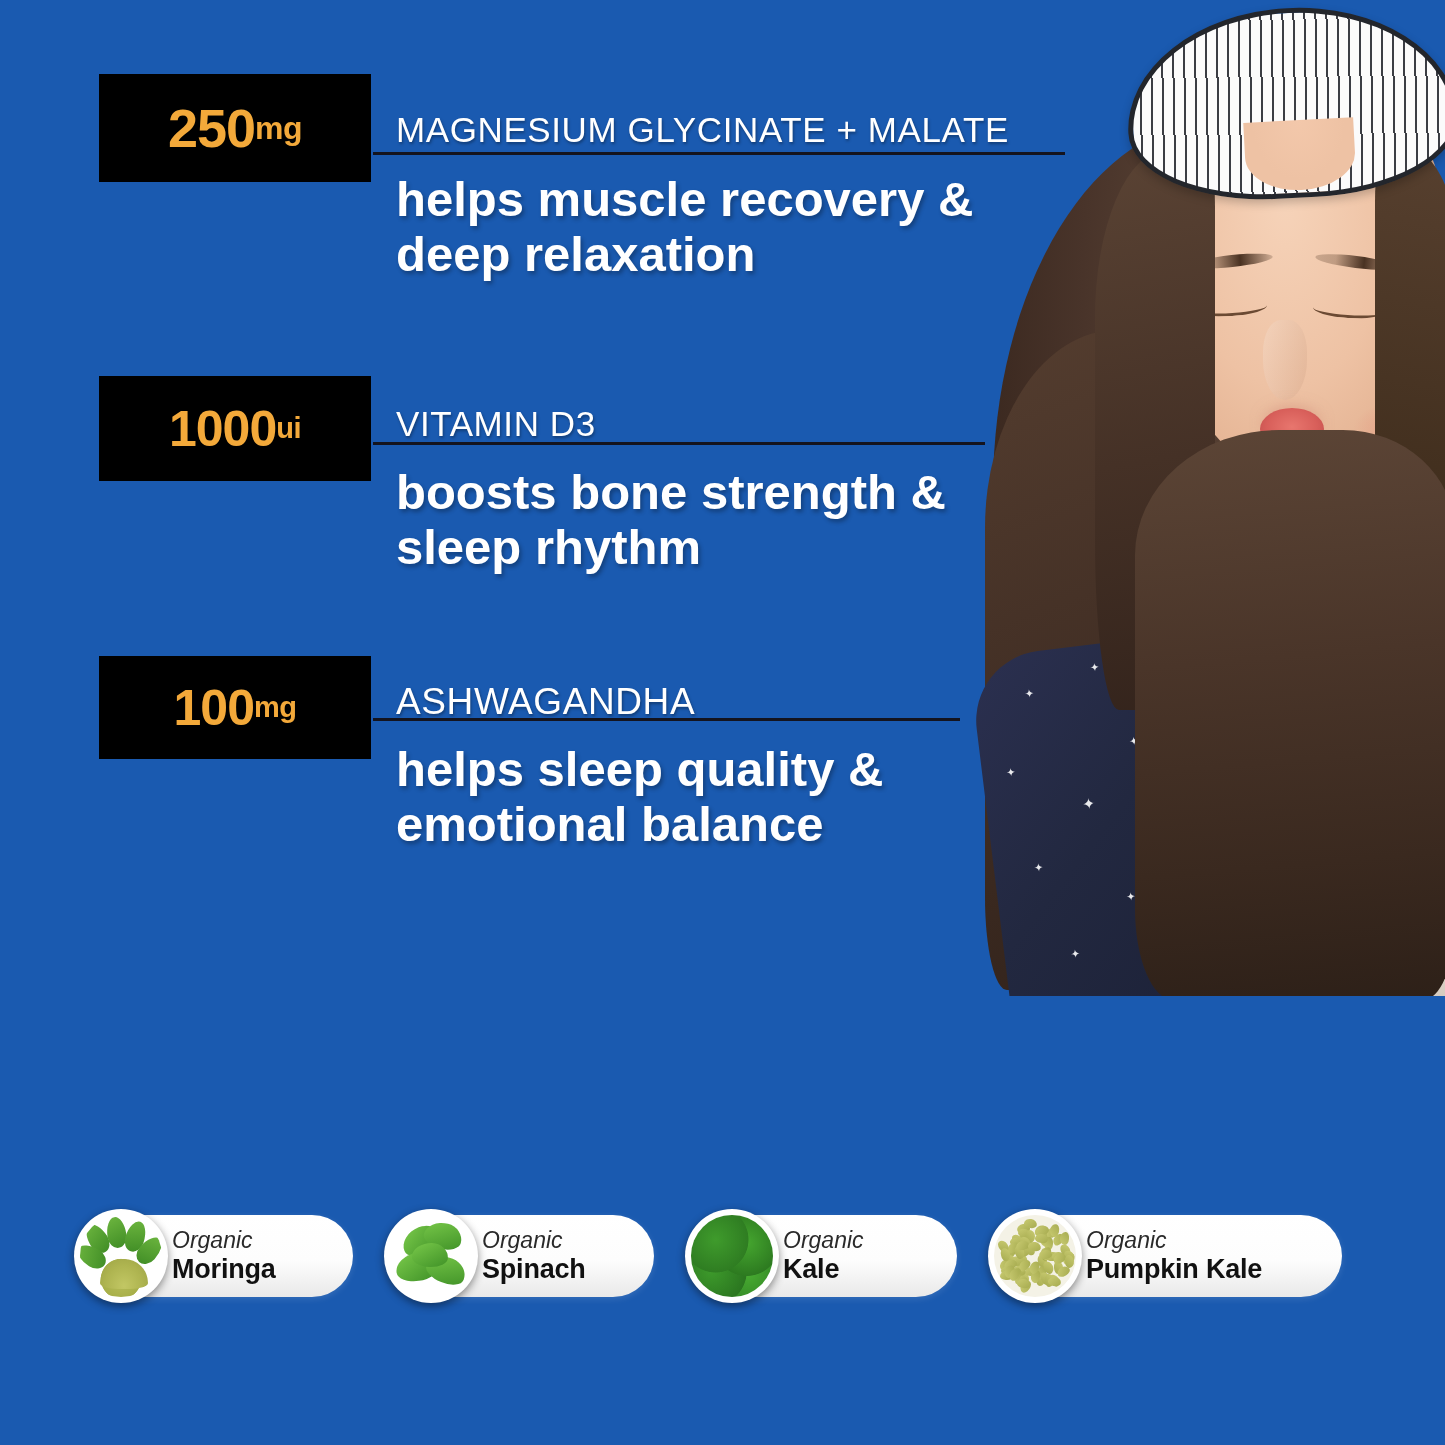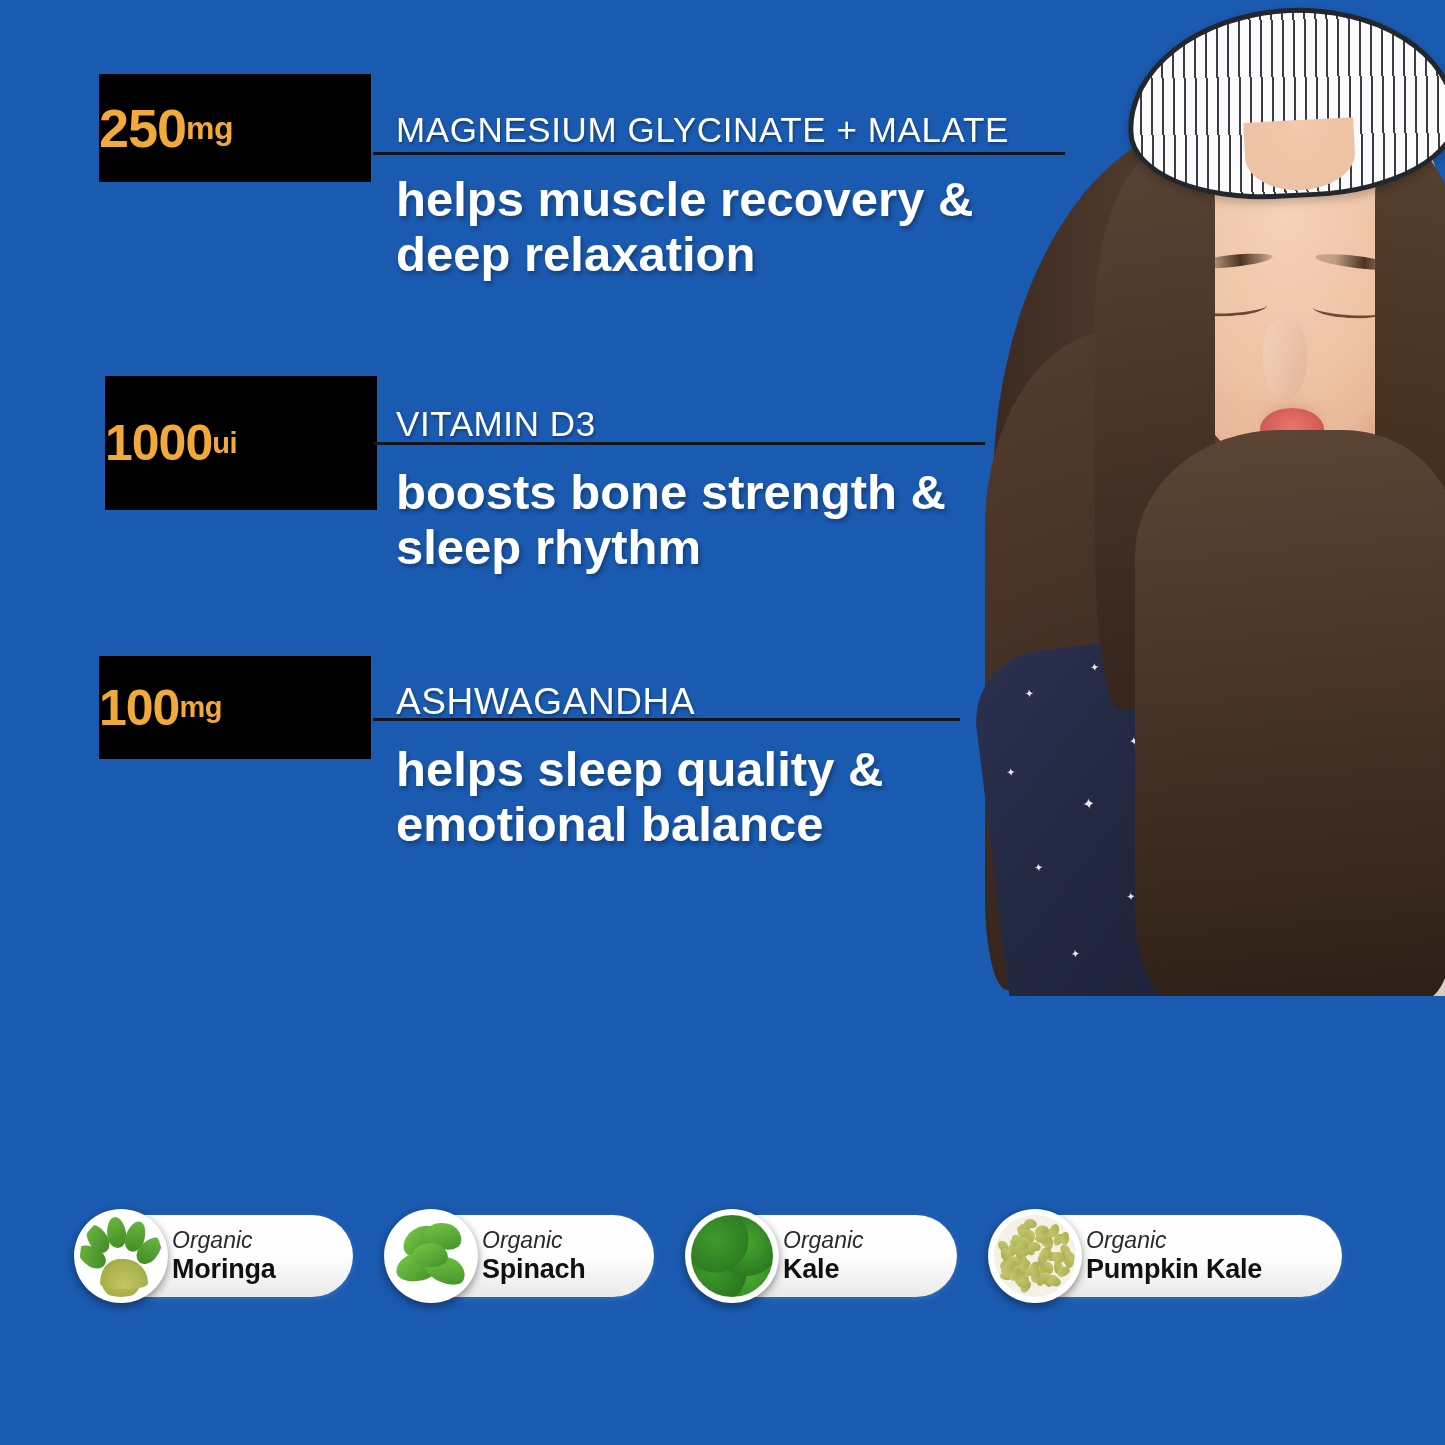--- a/index.html
+++ b/index.html
@@ -163,20 +163,21 @@
     border-radius: 45% 35% 10% 12% / 22% 18% 14% 16%;
   }
 
   
   .nutrient-row { position: absolute; left: 0; width: 1100px; }
   .dose-box {
     position: absolute;
     background: #000;
     display: flex;
     align-items: center;
+    justify-content: center;
   }
   .dose-amount {
     color: #f3a93a;
     font-weight: bold;
     letter-spacing: -1px;
   }
   .dose-unit {
     color: #f3a93a;
     font-weight: bold;
     letter-spacing: -0.5px;
@@ -205,21 +206,21 @@
 
   
   #row-mag .dose-box   { left: 99px;  top: 74px;  width: 272px; height: 108px; }
   #row-mag .dose-amount{ font-size: 54px; }
   #row-mag .dose-unit  { font-size: 32px; }
   #row-mag .nutrient-name { left: 396px; top: 95px; font-size: 35px; }
   #row-mag .divider    { left: 373px; top: 152px; width: 692px; }
   #row-mag .nutrient-desc { left: 396px; top: 172px; font-size: 49px; }
 
   
-  #row-d3 .dose-box    { left: 105px;  top: 376px; width: 272px; height: 134px; }
+  #row-d3 .dose-box    { left: 99px;  top: 376px; width: 272px; height: 105px; }
   #row-d3 .dose-amount { font-size: 50px; }
   #row-d3 .dose-unit   { font-size: 29px; }
   #row-d3 .nutrient-name { left: 396px; top: 389px; font-size: 35px; }
   #row-d3 .divider     { left: 373px; top: 442px; width: 612px; }
   #row-d3 .nutrient-desc { left: 396px; top: 465px; font-size: 49px; }
 
   
   #row-ash .dose-box   { left: 99px;  top: 656px; width: 272px; height: 103px; }
   #row-ash .dose-amount{ font-size: 50px; }
   #row-ash .dose-unit  { font-size: 29px; }

